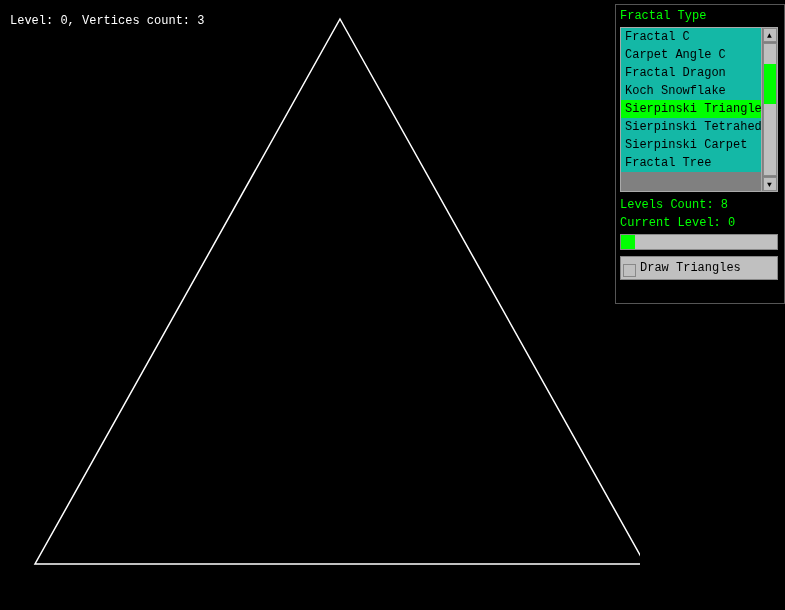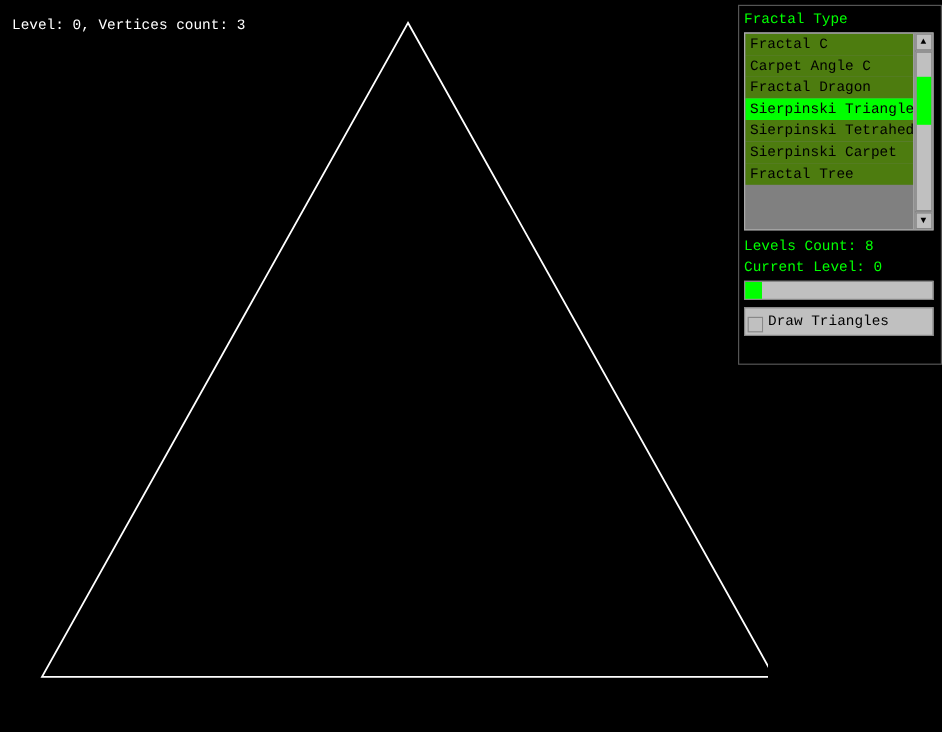--- a/index.html
+++ b/index.html
@@ -80,21 +80,21 @@
       cursor: pointer;
       white-space: nowrap;
     }
 
     .list-item.selected {
       background: #00ff00;
       color: #000;
     }
 
     .list-item:not(.selected) {
-      background: #4d7c0f;
+      background: #14b8a6;
       color: #000;
     }
 
     #scrollbar {
       width: 16px;
       background: #808080;
       border-left: 1px solid #aaa;
       display: flex;
       flex-direction: column;
       align-items: center;
@@ -209,20 +209,21 @@
   <div id="control-panel">
 
     <div id="fractal-type-label">Fractal Type</div>
 
     <div id="fractal-list-container">
       <div id="fractal-list">
 
       <div class="list-item">Fractal C</div>
           <div class="list-item">Carpet Angle C</div>
           <div class="list-item">Fractal Dragon</div>
+          <div class="list-item">Koch Snowflake</div>
           <div class="list-item selected">Sierpinski Triangle</div>
           <div class="list-item">Sierpinski Tetrahedron</div>
           <div class="list-item">Sierpinski Carpet</div>
           <div class="list-item">Fractal Tree</div>
         </div>
       <div id="scrollbar">
         <div class="scroll-arrow">▲</div>
         <div class="scroll-track">
           <div class="scroll-thumb"></div>
         </div>

